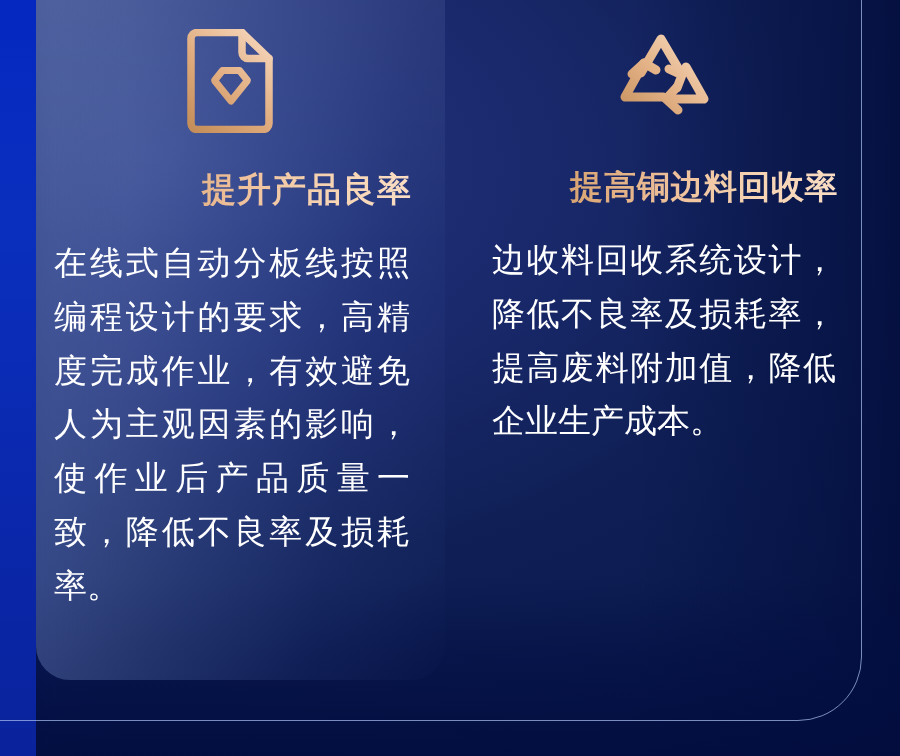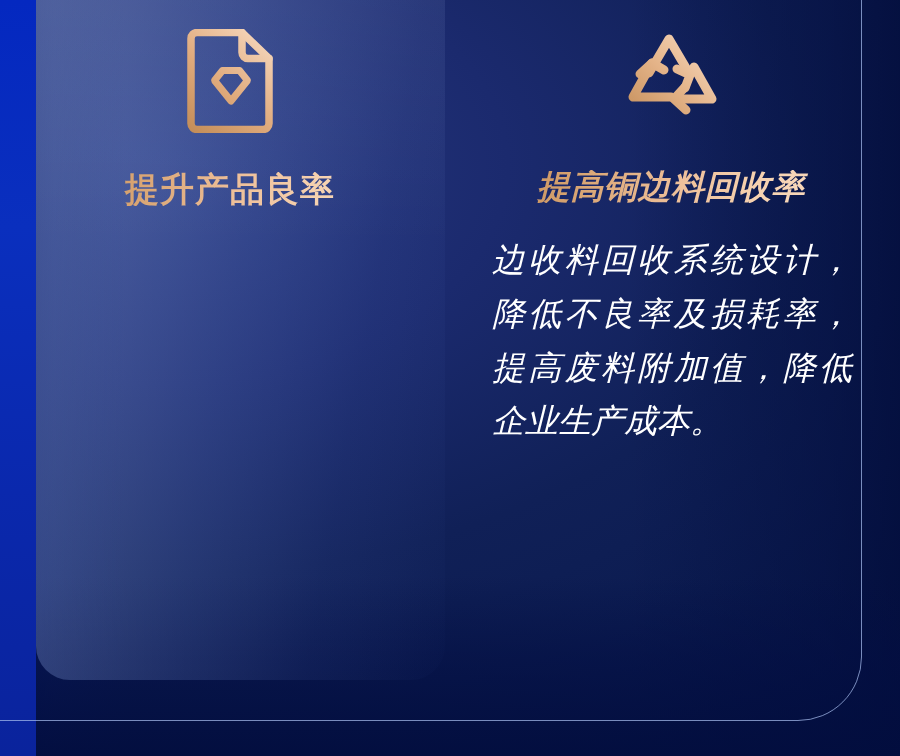--- a/index.html
+++ b/index.html
@@ -86,33 +86,33 @@
   .cols {
     position: absolute;
     inset: 0;
     display: flex;
   }
   .col {
     position: relative;
     box-sizing: border-box;
   }
   .col-left  { width: 450px; padding: 0 38px 0 48px; }
-  .col-right { width: 450px; padding: 0 46px 0 38px; font-style: italic; }
+  .col-right { width: 450px; padding: 0 62px 0 38px; }
 
   .icon-wrap {
     height: 150px;
     display: flex;
     align-items: center;
     justify-content: center;
   }
   .icon-doc   { margin-top: 6px; }
   .icon-recy  { margin-top: 4px; }
 
   .card-title {
-    text-align: center;
+    text-align: right;
     font-weight: 700;
     font-size: 34px;
     line-height: 1;
     letter-spacing: 1px;
     background: linear-gradient(96deg, #c08b56 0%, #d8a472 24%, #eec09a 52%, #f6d3b2 76%, #f9ddc4 100%);
     -webkit-background-clip: text;
     background-clip: text;
     color: transparent;
     -webkit-text-fill-color: transparent;
     text-shadow: none;
@@ -165,20 +165,21 @@
             </linearGradient>
           </defs>
           <path d="M7 9.5 A6 6 0 0 1 13 3.5 H58 L85 29.5 V94.5 A6 6 0 0 1 79 100.5 H13 A6 6 0 0 1 7 94.5 Z" stroke="url(#gradDoc)" stroke-width="7.5" stroke-linejoin="round" fill="none"></path>
           <path d="M58 3.5 V23.5 A6 6 0 0 0 64 29.5 H85" stroke="url(#gradDoc)" stroke-width="7.5" stroke-linejoin="round" stroke-linecap="round" fill="none"></path>
           <path d="M30.5 51.5 L38.5 41.5 H55.5 L63.5 51.5 L47 72 Z" stroke="url(#gradDoc)" stroke-width="7" stroke-linejoin="round" fill="none"></path>
         </svg>
       </div>
 
       <div class="card-title">提升产品良率</div>
 
+      <div class="card-body">在线式自动分板线按照编程设计的要求，高精度完成作业，有效避免人为主观因素的影响，使作业后产品质量一致，降低不良率及损耗率。</div>
     </div>
 
     <div class="col col-right">
 
       <div class="icon-wrap icon-recy">
         <svg width="104" height="100" viewBox="0 0 104 100" fill="none" aria-hidden="true">
           <defs>
             <linearGradient id="gradRec" x1="6" y1="98" x2="100" y2="4" gradientUnits="userSpaceOnUse">
               <stop offset="0" stop-color="#c08a55"></stop>
               <stop offset="0.5" stop-color="#e4b388"></stop>

